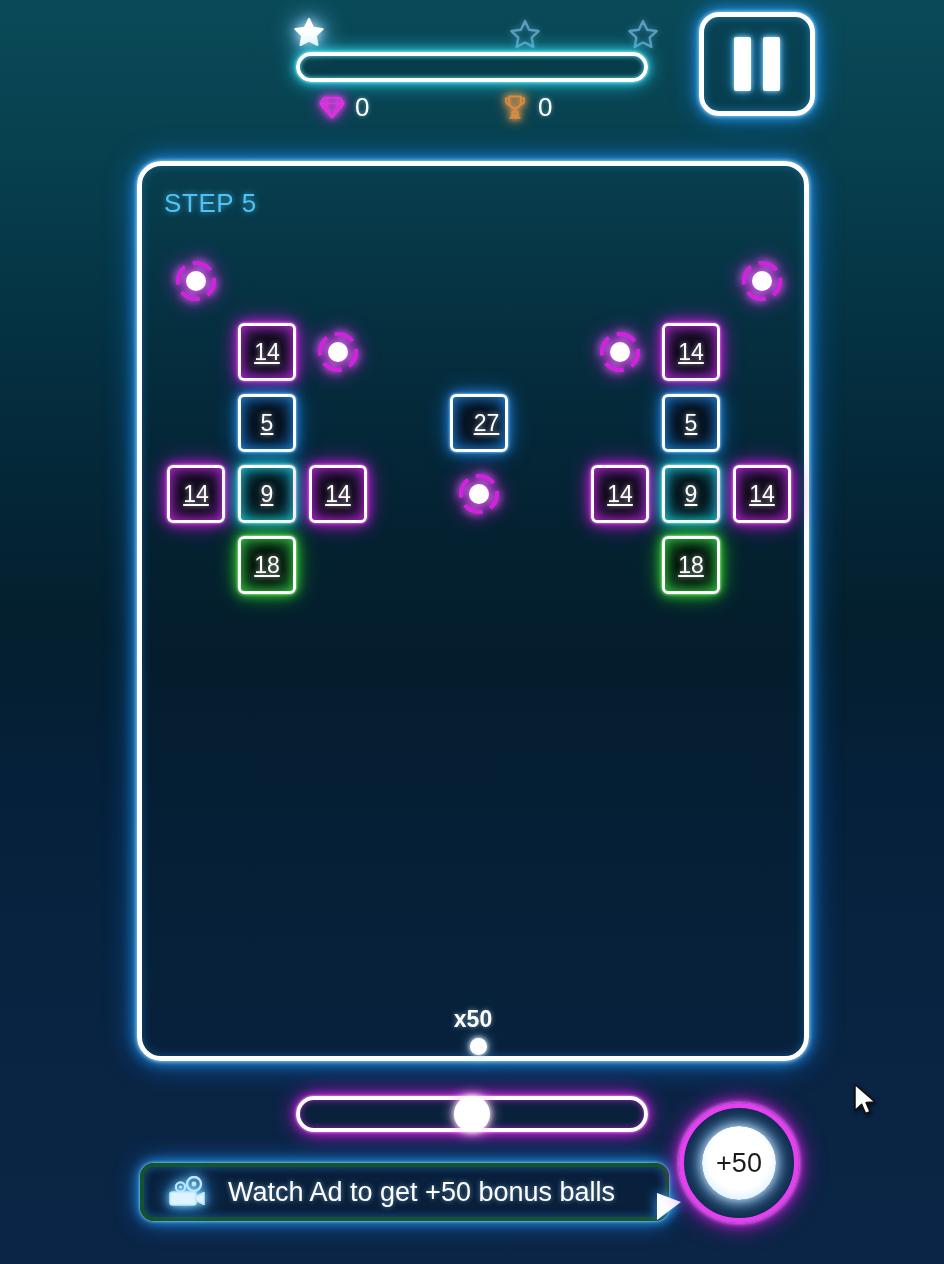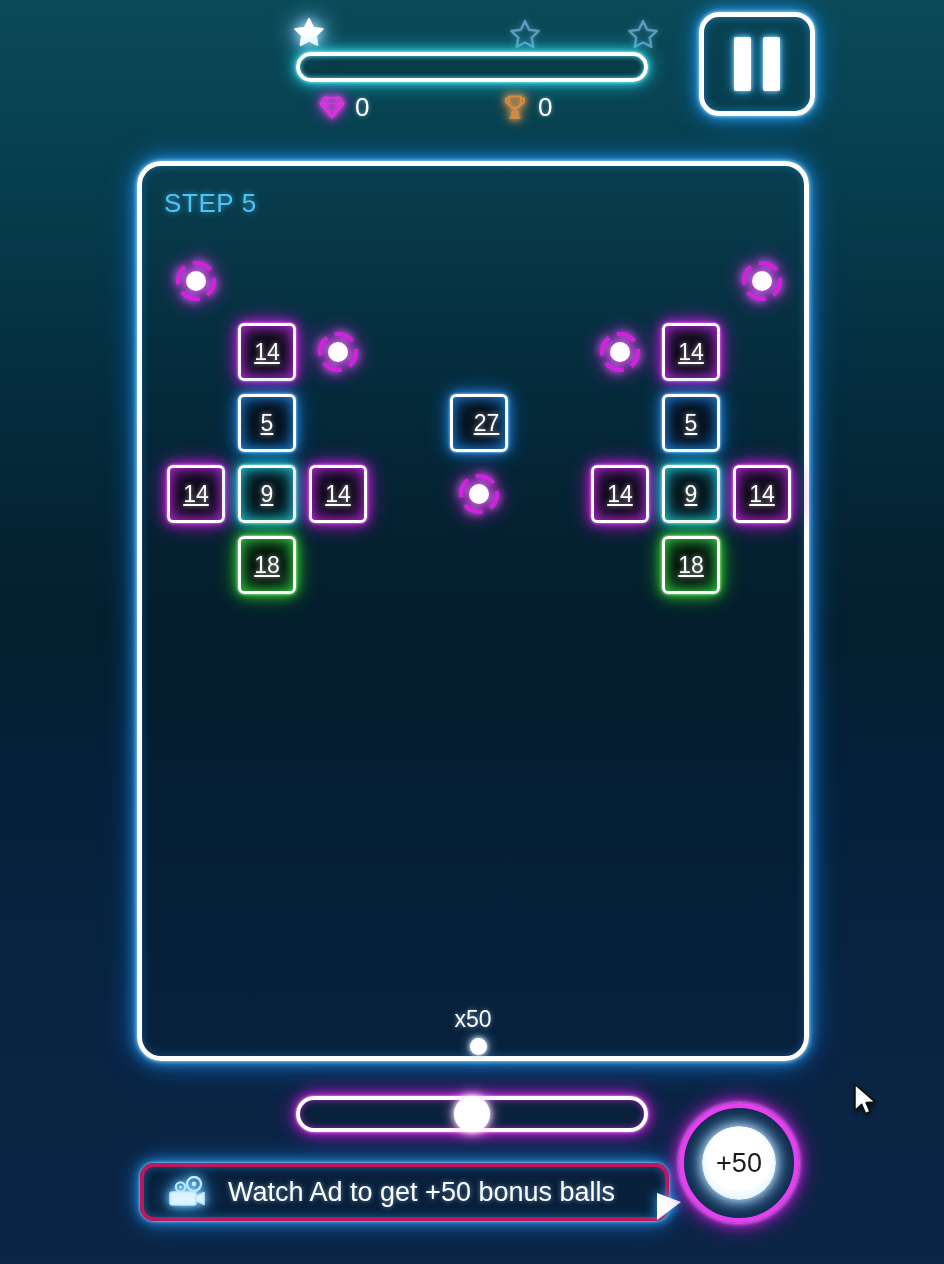--- a/index.html
+++ b/index.html
@@ -118,20 +118,21 @@
   
   .powerup { position:absolute; width:48px; height:48px; }
   .powerup svg { width:100%; height:100%; display:block;
     filter: drop-shadow(0 0 4px #f07bff) drop-shadow(0 0 9px #c619dd); }
 
   
   #ballMultiplier {
     position:absolute; left:0; top:840px; width:662px; text-align:center;
     color:#ffffff; font-size:23px;
     text-shadow:0 0 5px rgba(190,230,255,.6);
+    font-weight:bold;
   }
   #gameBall {
     position:absolute; left:328px; top:872px; width:17px; height:17px;
     border-radius:50%; background:#ffffff;
     box-shadow:0 0 5px #ffffff, 0 0 12px #9fd8ff;
   }
 
   
   #aimSlider {
     position:absolute; left:296px; top:1096px; width:352px; height:36px;
@@ -142,21 +143,21 @@
   }
   #aimKnob {
     position:absolute; left:50%; top:50%; transform:translate(-50%,-50%);
     width:36px; height:36px; border-radius:50%; background:#ffffff;
     box-shadow:0 0 6px #ffffff, 0 0 14px #ffb4ff;
   }
 
   
   #adBanner {
     position:absolute; left:140px; top:1163px; width:529px; height:58px;
-    border-radius:14px; border:4px solid #be185d;
+    border-radius:14px; border:4px solid #14532d;
     background: rgba(8,30,52,0.55);
     box-shadow: 0 0 3px #b8e8ff, 0 0 12px #2fa6f5, 0 0 24px #1574d2,
                 inset 0 0 8px rgba(47,166,245,.45);
     display:flex; align-items:center; padding-left:22px; gap:20px;
   }
   #adTail {
     position:absolute; left:657px; top:1193px; width:0; height:0;
     border-left:24px solid #ffffff;
     border-top:9px solid transparent;
     border-bottom:18px solid transparent;

